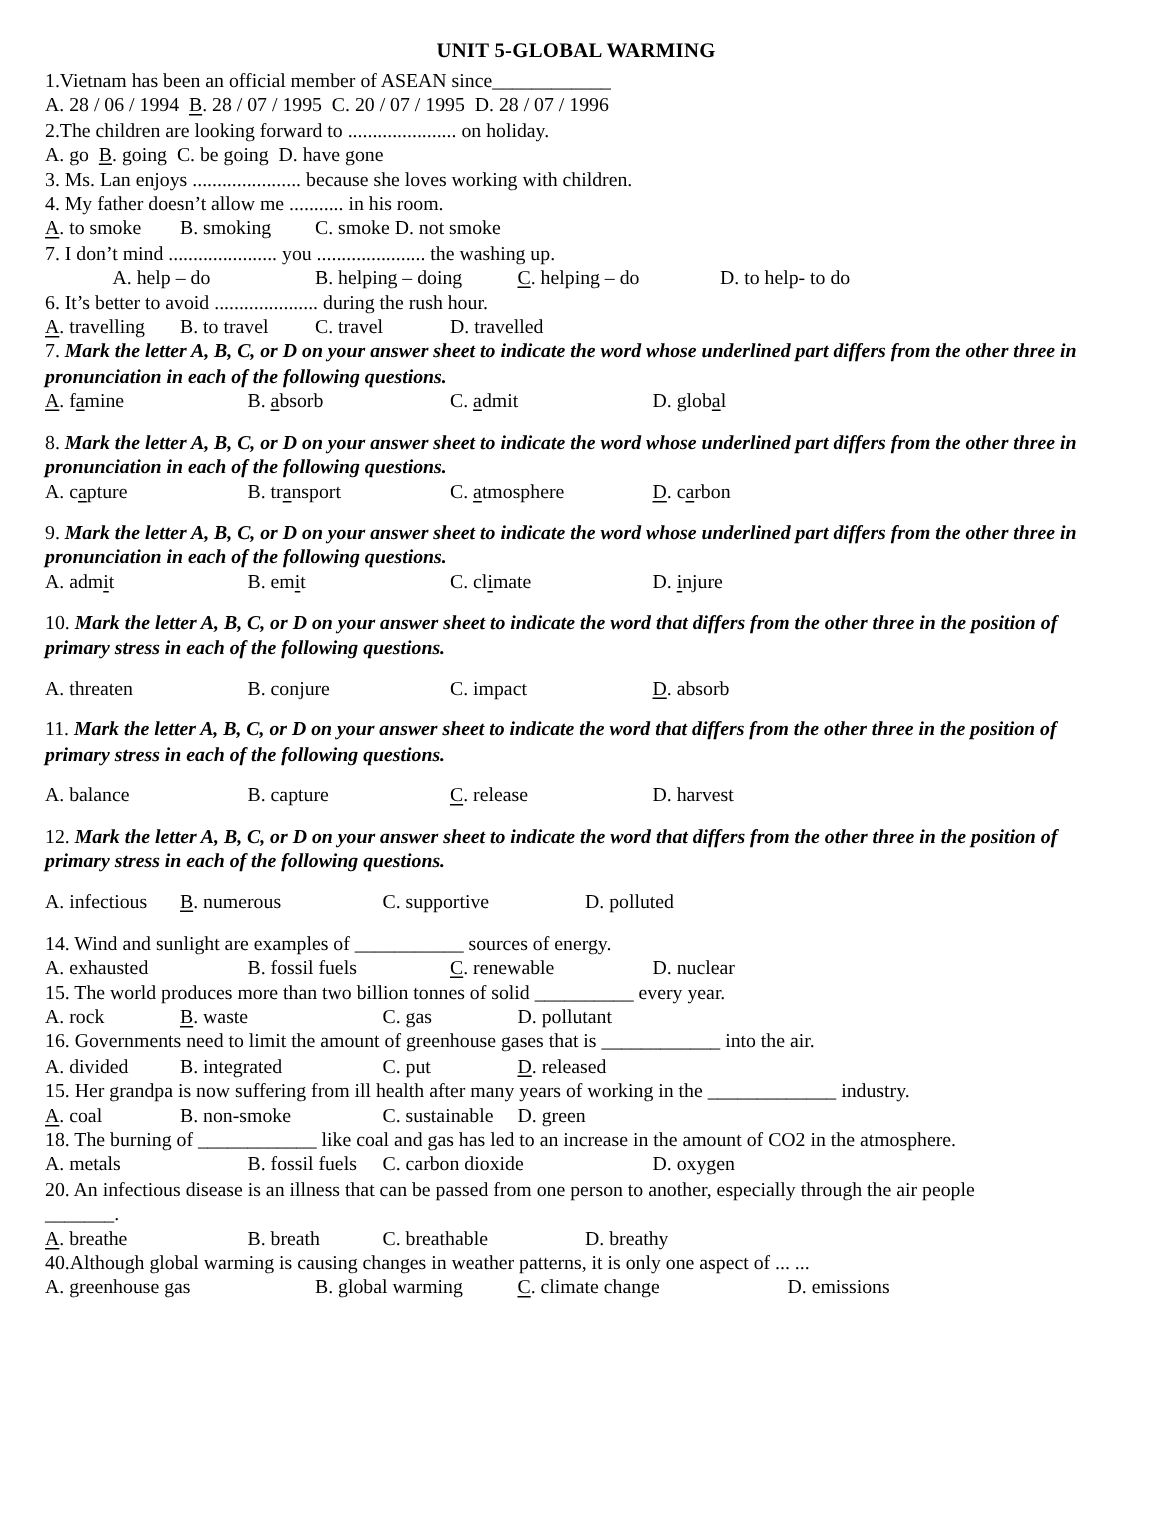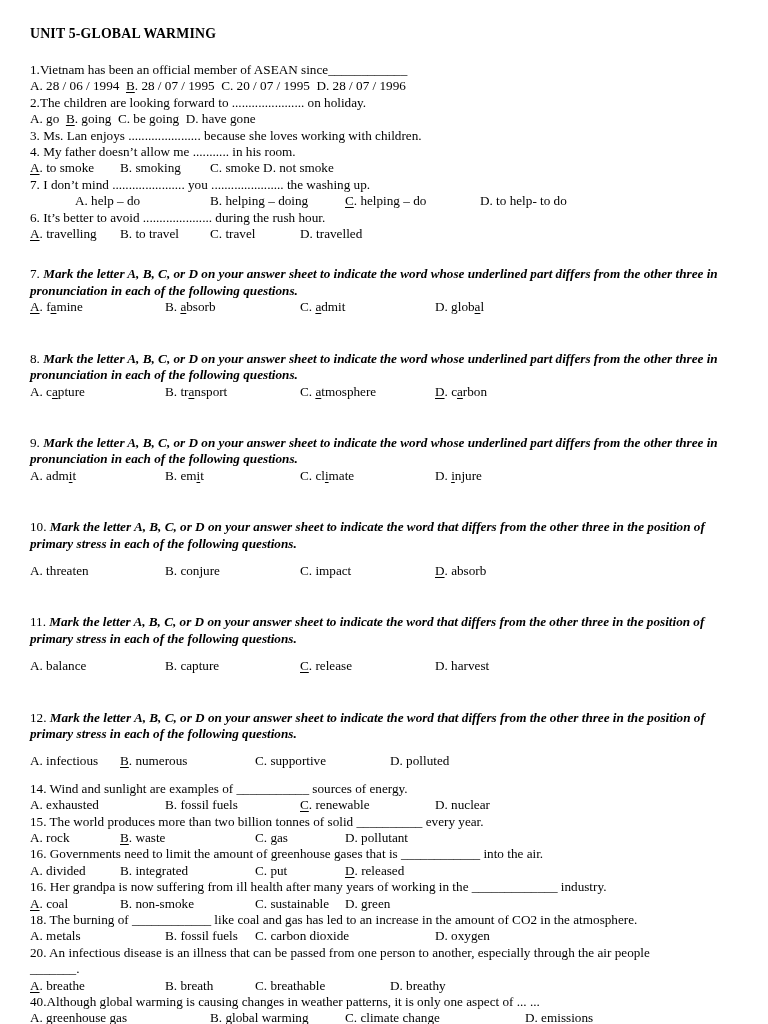--- a/index.html
+++ b/index.html
@@ -5,30 +5,30 @@
   html, body { margin:0; padding:0; background:#ffffff; }
   .page {
     width:768px; height:1024px; box-sizing:border-box;
     padding:26px 30px 0 30px;
     background:#ffffff;
     font-family:"Liberation Serif", "DejaVu Serif", serif;
     font-size:13.2px; color:#000;
     overflow:hidden;
   }
   .title {
-    font-size:13.8px; font-weight:bold; 
-    margin:0 0 20px 0; letter-spacing:0.2px;
+    font-size:13.8px; font-weight:bold; text-align:center;
+    margin:0 0 4px 0; letter-spacing:0.2px;
   }
   .line {
     white-space:pre-wrap;
     line-height:16.4px;
     tab-size:45px; -moz-tab-size:6;
     min-height:16.4px;
   }
-  .instruction { font-weight:bold; font-style:italic;margin-top:24px; }
+  .instruction { font-weight:bold; font-style:italic; }
   .instruction .num { font-weight:normal; font-style:normal; }
   .spacer { height:11px; }
   u { text-decoration:underline; text-underline-offset:2px; }
 </style>
 </head>
 <body>
 
 <div class="page">
   <div class="title">UNIT 5-GLOBAL WARMING</div>
   <div id="doc-body">
@@ -63,21 +63,21 @@
       <div class="line instruction"><span class="num">12. </span><span>Mark the letter A, B, C, or D on your answer sheet to indicate the word that differs from the other three in the position of primary stress in each of the following questions.</span></div>
       <div class="spacer"></div>
       <div class="line options-row">A. infectious	<u>B</u>. numerous		C. supportive		D. polluted</div>
       <div class="spacer"></div>
       <div class="line stem-row">14. Wind and sunlight are examples of ___________ sources of energy.</div>
       <div class="line options-row">A. exhausted		B. fossil fuels		<u>C</u>. renewable		D. nuclear</div>
       <div class="line stem-row">15. The world produces more than two billion tonnes of solid __________ every year.</div>
       <div class="line options-row">A. rock		<u>B</u>. waste		C. gas		D. pollutant</div>
       <div class="line stem-row">16. Governments need to limit the amount of greenhouse gases that is ____________ into the air.</div>
       <div class="line options-row">A. divided	B. integrated		C. put		<u>D</u>. released</div>
-      <div class="line stem-row">16. Her grandpa is now suffering from ill health after many years of working in the _____________ industry.</div>
+      <div class="line stem-row">15. Her grandpa is now suffering from ill health after many years of working in the _____________ industry.</div>
       <div class="line options-row"><u>A</u>. coal		B. non-smoke		C. sustainable	D. green</div>
       <div class="line stem-row">18. The burning of ____________ like coal and gas has led to an increase in the amount of CO2 in the atmosphere.</div>
       <div class="line options-row">A. metals		B. fossil fuels	C. carbon dioxide		D. oxygen</div>
       <div class="line stem-row">20. An infectious disease is an illness that can be passed from one person to another, especially through the air people</div>
       <div class="line stem-row">_______.</div>
       <div class="line options-row"><u>A</u>. breathe		B. breath	C. breathable		D. breathy</div>
       <div class="line stem-row">40.Although global warming is causing changes in weather patterns, it is only one aspect of ... ...</div>
       <div class="line options-row">A. greenhouse gas		B. global warming	<u>C</u>. climate change		D. emissions</div>
     </div>
 </div>

